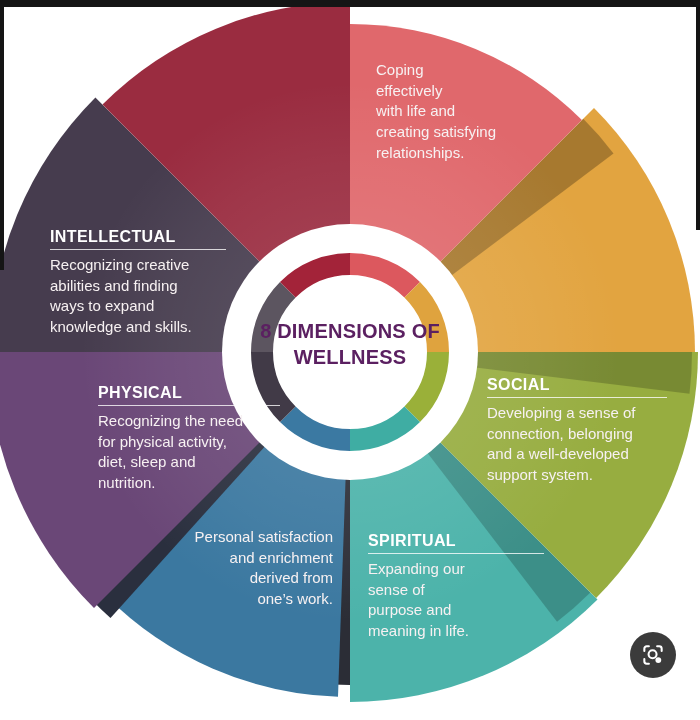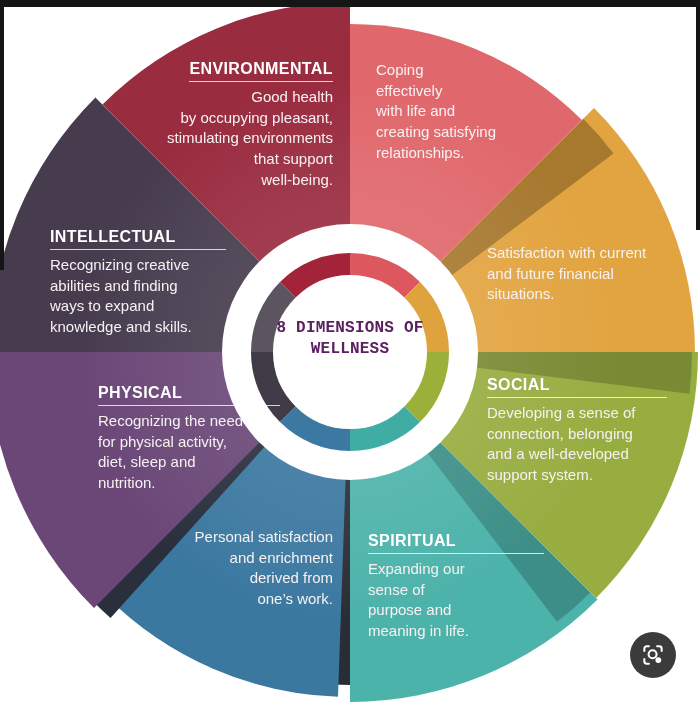--- a/index.html
+++ b/index.html
@@ -29,22 +29,22 @@
   .seg.financial{left:487px;top:243px;width:180px;}
   .seg.social{left:487px;top:376px;width:180px;}
   .seg.spiritual{left:368px;top:532px;width:176px;}
   .seg.occupational{left:95px;top:527px;width:238px;}
   .seg.occupational .seg-title{margin-right:24px;}
   .seg.physical{left:62px;top:384px;width:182px;margin-left:36px;}
   .seg.intellectual{left:50px;top:228px;width:176px;}
 
   .center-label{
     position:absolute;left:255px;top:318px;width:190px;
-    text-align:center;font-weight:bold;font-size:16px;line-height:1.3;
-    color:#5b2061;letter-spacing:.2px;font-family:Liberation Mono, monospace;
+    text-align:center;font-weight:bold;font-size:20px;line-height:1.3;
+    color:#5b2061;letter-spacing:.2px;
   }
   .lens-btn{
     position:absolute;left:630px;top:632px;width:46px;height:46px;
     border-radius:50%;background:#3b3b3b;border:none;padding:0;
     display:flex;align-items:center;justify-content:center;cursor:pointer;
   }
 </style>
 </head>
 <body>
 
@@ -83,41 +83,30 @@
         <path d="M251.0 352.0 A99 99 0 0 1 280.0 282.0 L295.6 297.6 A77 77 0 0 0 273.0 352.0 Z" fill="#5c5560"></path>
         <path d="M280.0 282.0 A99 99 0 0 1 350.0 253.0 L350.0 275.0 A77 77 0 0 0 295.6 297.6 Z" fill="#a32339"></path>
         <circle cx="350" cy="352" r="76" fill="#ffffff"></circle>
       </g>
   </svg>
 
   <div class="edge-bar edge-top"></div>
   <div class="edge-bar edge-left"></div>
   <div class="edge-bar edge-right"></div>
 
-  <div class="seg environmental align-right">
-    <div class="seg-title">ENVIRONMENTAL</div>
-    <div class="seg-desc">Good health
-by occupying pleasant,
-stimulating environments
-that support
-well-being.</div>
-  </div>
 
   <div class="seg emotional">
     <div class="seg-desc">Coping
 effectively
 with life and
 creating satisfying
 relationships.</div>
   </div>
 
   <div class="seg financial">
-    <div class="seg-desc">Satisfaction with current
-and future financial
-situations.</div>
   </div>
 
   <div class="seg social">
     <div class="seg-title">SOCIAL</div>
     <div class="seg-desc">Developing a sense of
 connection, belonging
 and a well-developed
 support system.</div>
   </div>
 

